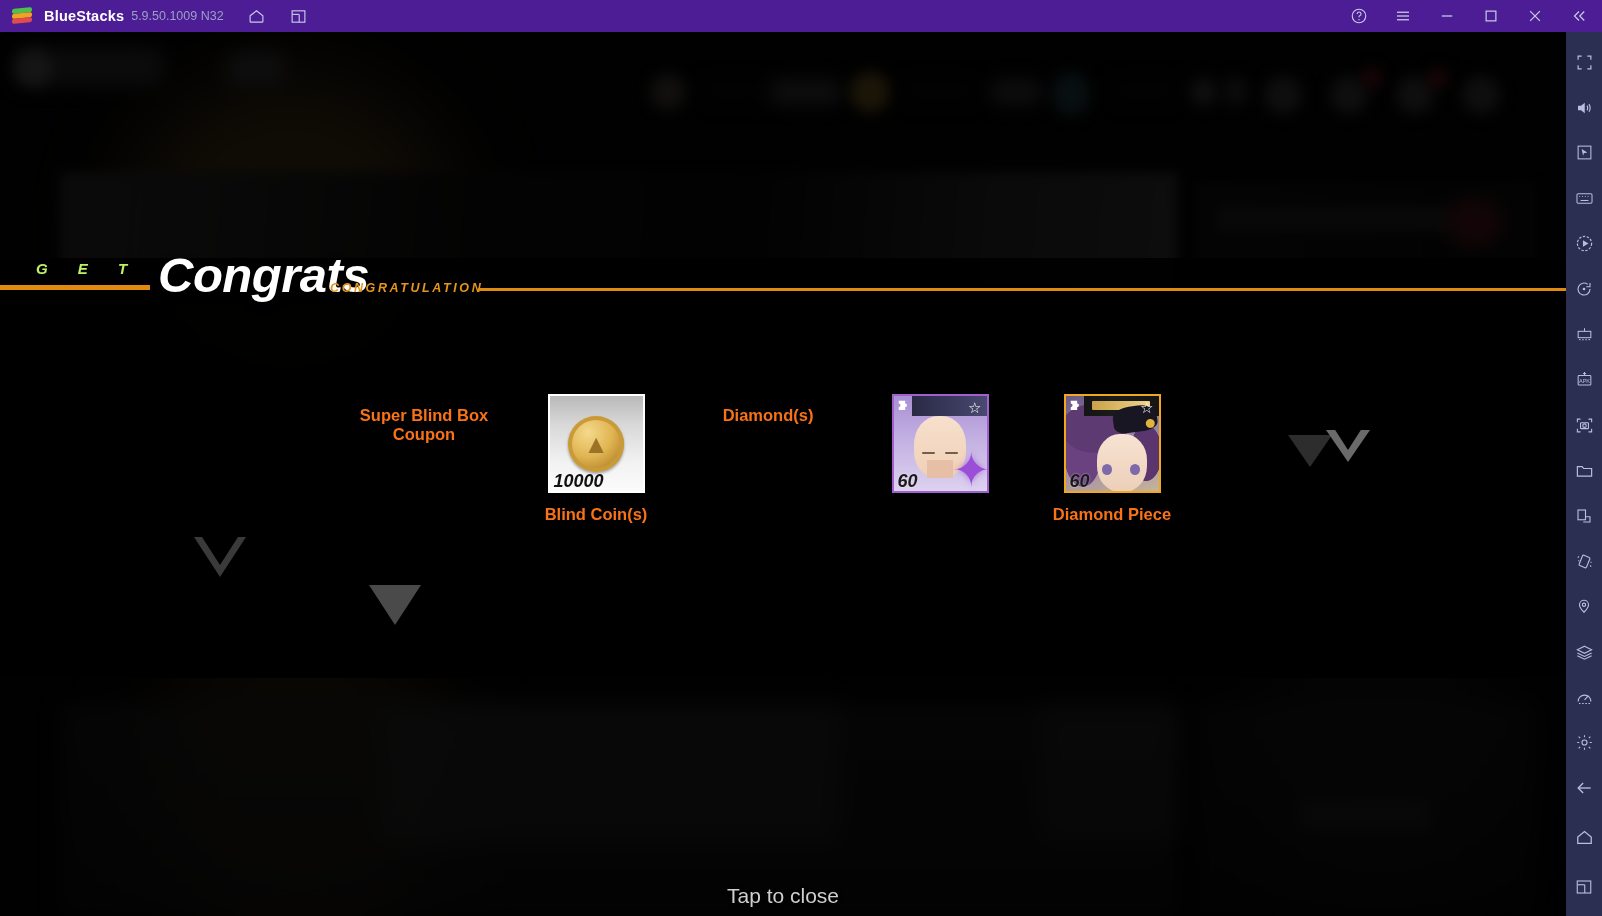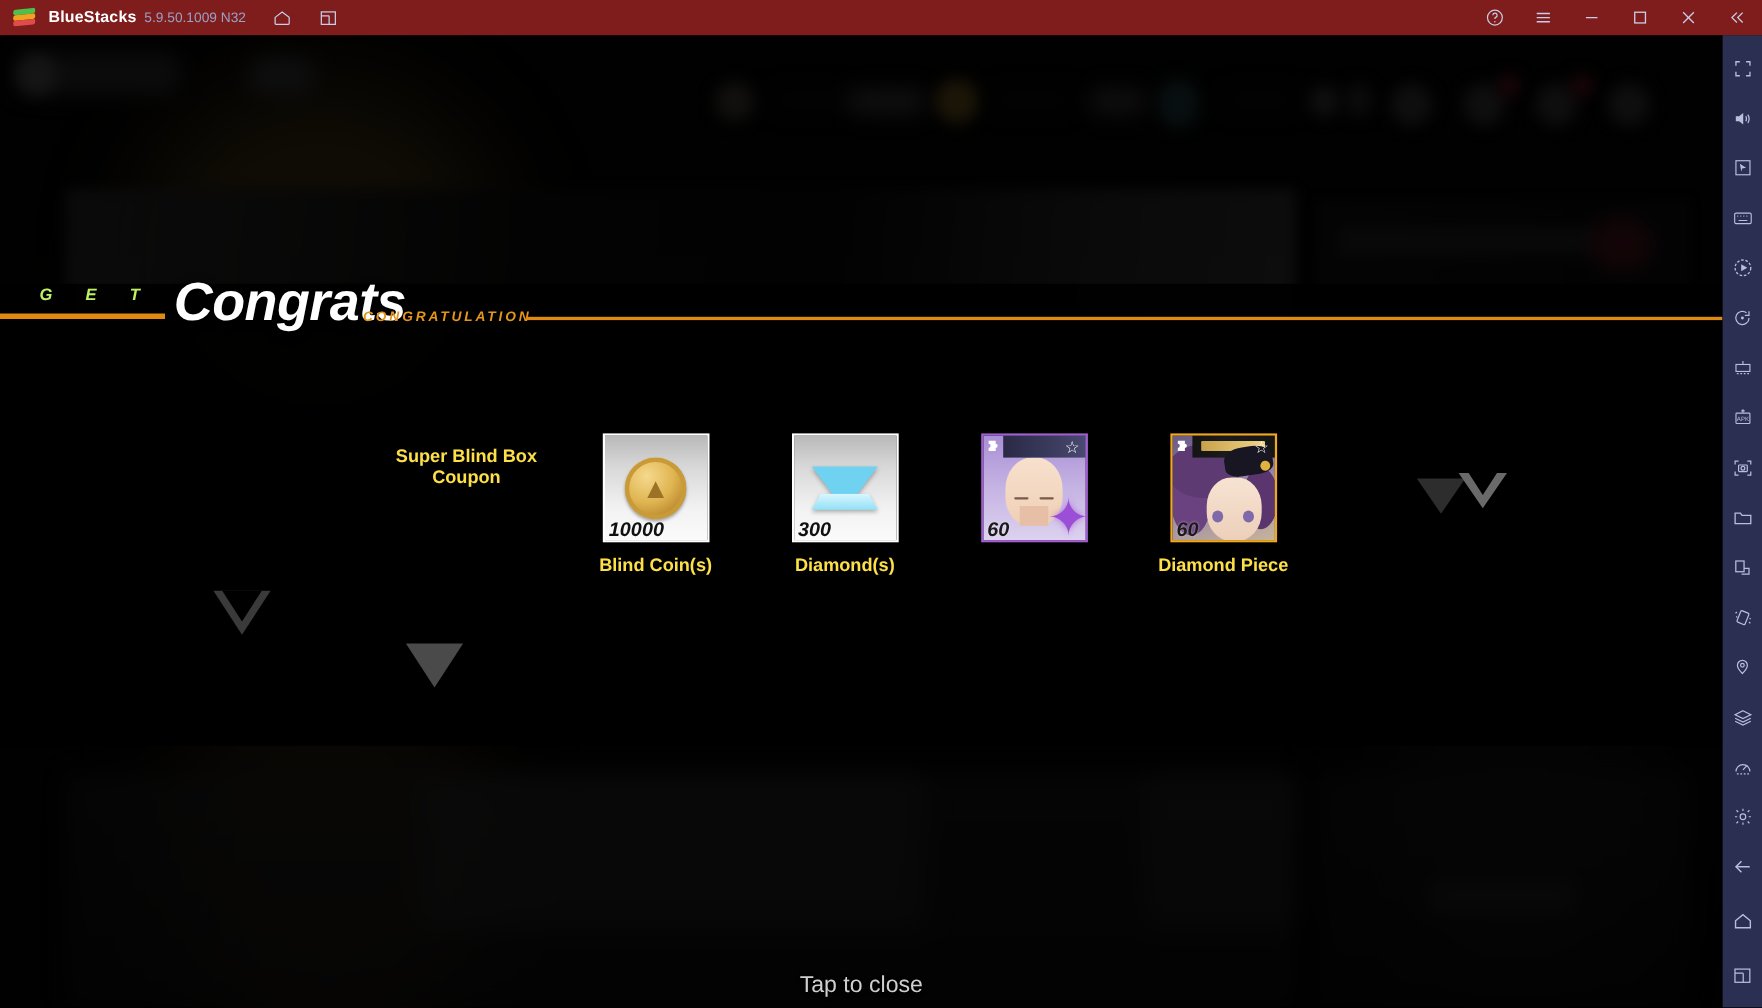--- a/index.html
+++ b/index.html
@@ -6,21 +6,21 @@
   html, body {
     width: 1602px; height: 916px;
     background: #000; overflow: hidden;
     font-family: "Liberation Sans", sans-serif;
   }
   #app { position: relative; width: 1602px; height: 916px; background: #05050a; }
 
   
   .titlebar {
     position: absolute; top: 0; left: 0; width: 1602px; height: 32px;
-    background: #7f1d1d; display: flex; align-items: center; z-index: 50;
+    background: #4c1d95; display: flex; align-items: center; z-index: 50;
   }
   .bs-logo {
     width: 20px; height: 20px; margin-left: 12px; position: relative;
     border-radius: 3px;
   }
   .bs-logo i { position: absolute; left: 0; width: 20px; height: 5px; border-radius: 2px; display: block; }
   .bs-logo i:nth-child(1) { top: 2px;  background: #4cc24c; transform: skewY(-6deg); }
   .bs-logo i:nth-child(2) { top: 7px;  background: #f0a31e; transform: skewY(-6deg); }
   .bs-logo i:nth-child(3) { top: 12px; background: #e04b4b; transform: skewY(-6deg); }
   .bs-name { color: #ffffff; font-size: 14.5px; font-weight: bold; margin-left: 12px; letter-spacing: .2px; }
@@ -135,21 +135,21 @@
   .tile.gold  { border-color: #f0a81c; }
   .tile.purple{ border-color: #a25fd0; background: linear-gradient(180deg,#a98fd4 0%,#c3b0e2 45%,#ddd2ef 100%); }
   .tile .qty {
     position: absolute; left: 4px; bottom: 1px; color: #111; font-size: 18px;
     font-weight: bold; font-style: italic; line-height: 1; z-index: 6;
     text-shadow: 0 0 2px rgba(255,255,255,.6);
   }
   .tile.purple .qty, .tile.char .qty { color: #1a1a1a; }
   .tile.char { background: linear-gradient(160deg,#6a5b86 0%,#8d7aa6 40%,#c7b49a 100%); border-color: #f0a81c; }
   .reward .label {
-    margin-top: 12px; color: #fde047; font-size: 16.5px; font-weight: bold; line-height: 19px;
+    margin-top: 12px; color: #f97316; font-size: 16.5px; font-weight: bold; line-height: 19px;
     text-shadow: 0 1px 3px #000;
   }
 
   
   .art { position: absolute; inset: 0; display: flex; align-items: center; justify-content: center; }
   .coupon {
     width: 58px; height: 36px; transform: rotate(-17deg);
     background: linear-gradient(115deg,#1d1d1d 0%,#262626 38%,#d9ae48 40%,#efd284 58%,#2a2a2a 60%,#151515 100%);
     border-radius: 3px; box-shadow: 4px 5px 0 -1px rgba(20,20,20,.85);
   }
@@ -370,26 +370,20 @@
             <div class="coin">
                 <span class="mark">▲</span>
               </div>
           </div>
           <div class="qty">10000</div>
         </div>
         <div class="label">Blind Coin(s)</div>
       </div>
 
       <div class="reward" style="left:684px; top:0;">
-        <div class="tile">
-          <div class="art">
-              <div class="gem"></div>
-            </div>
-          <div class="qty">300</div>
-        </div>
         <div class="label">Diamond(s)</div>
       </div>
 
       <div class="reward" style="left:856px; top:0;">
         <div class="tile purple">
           <div class="topbar-strip"></div>
           <div class="face">
             <span class="eye l"></span>
               <span class="eye r"></span>
               <span class="mouth"></span>

